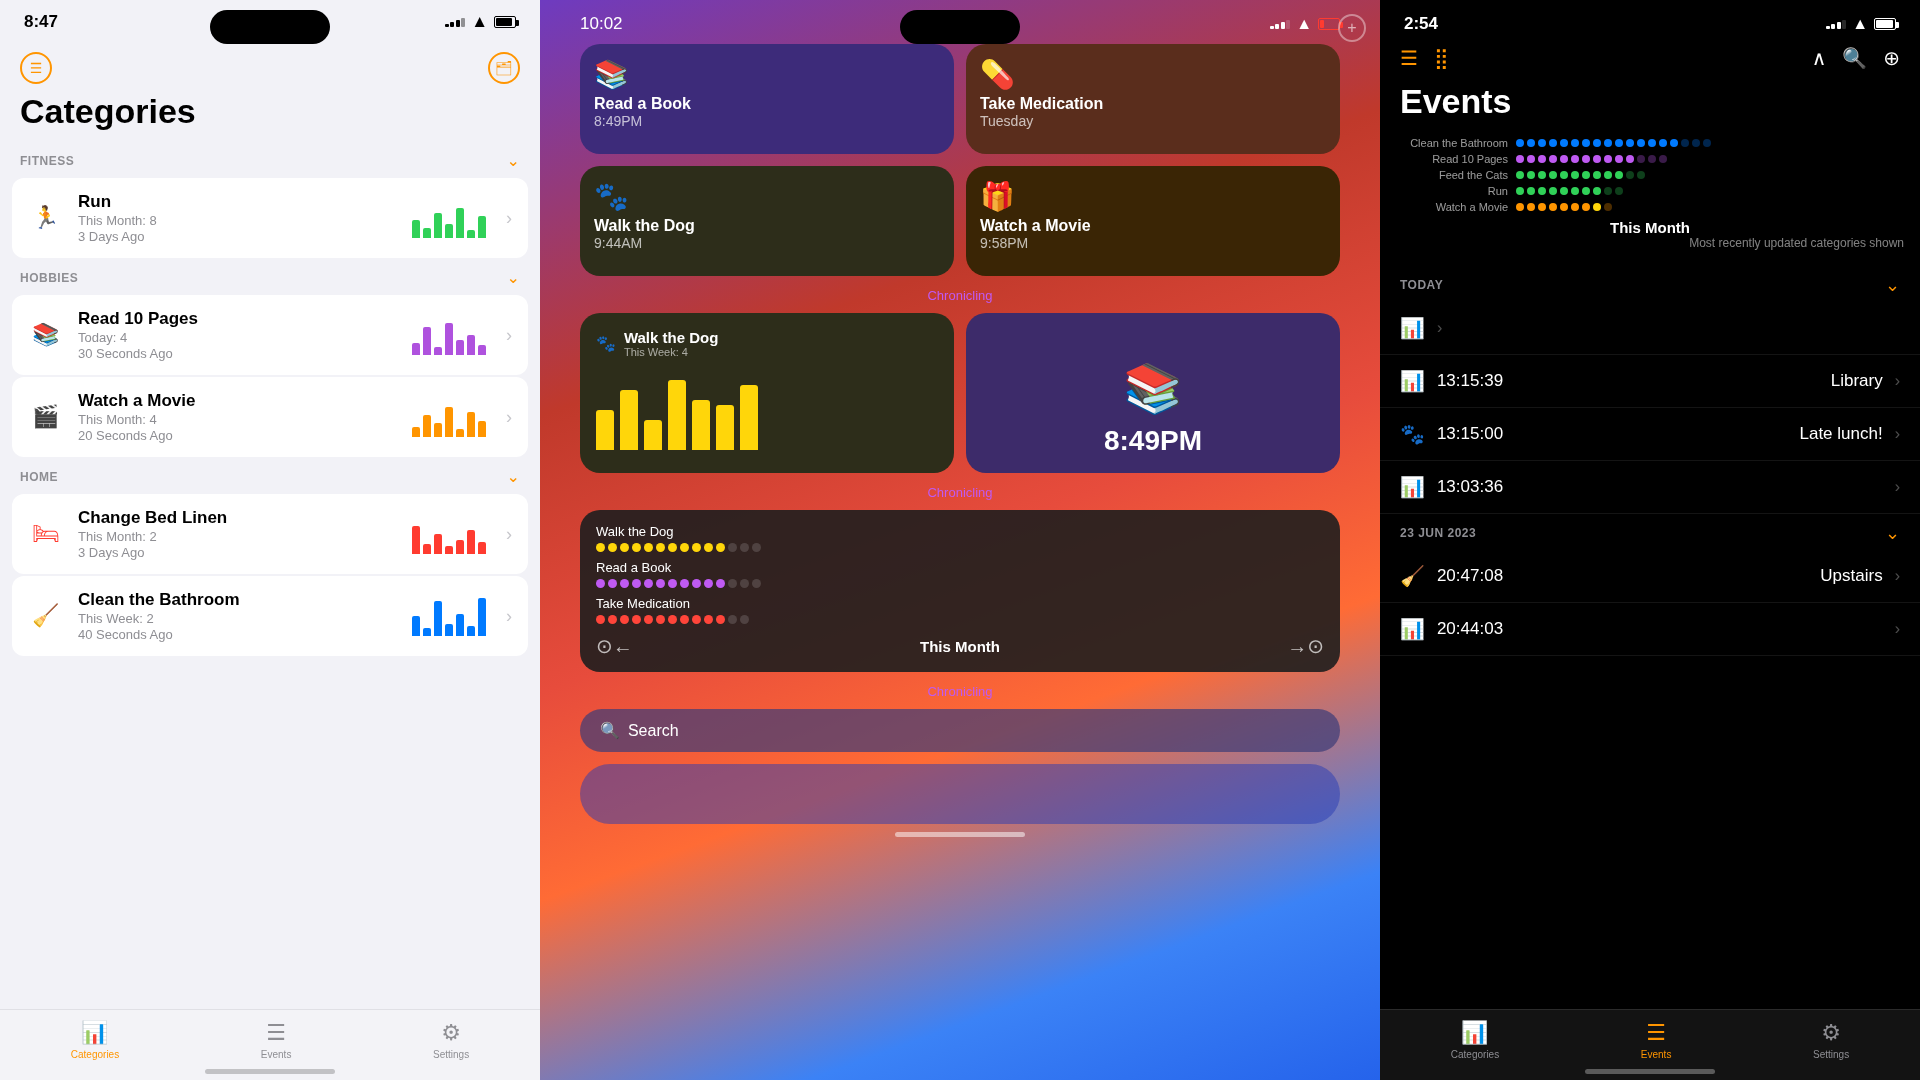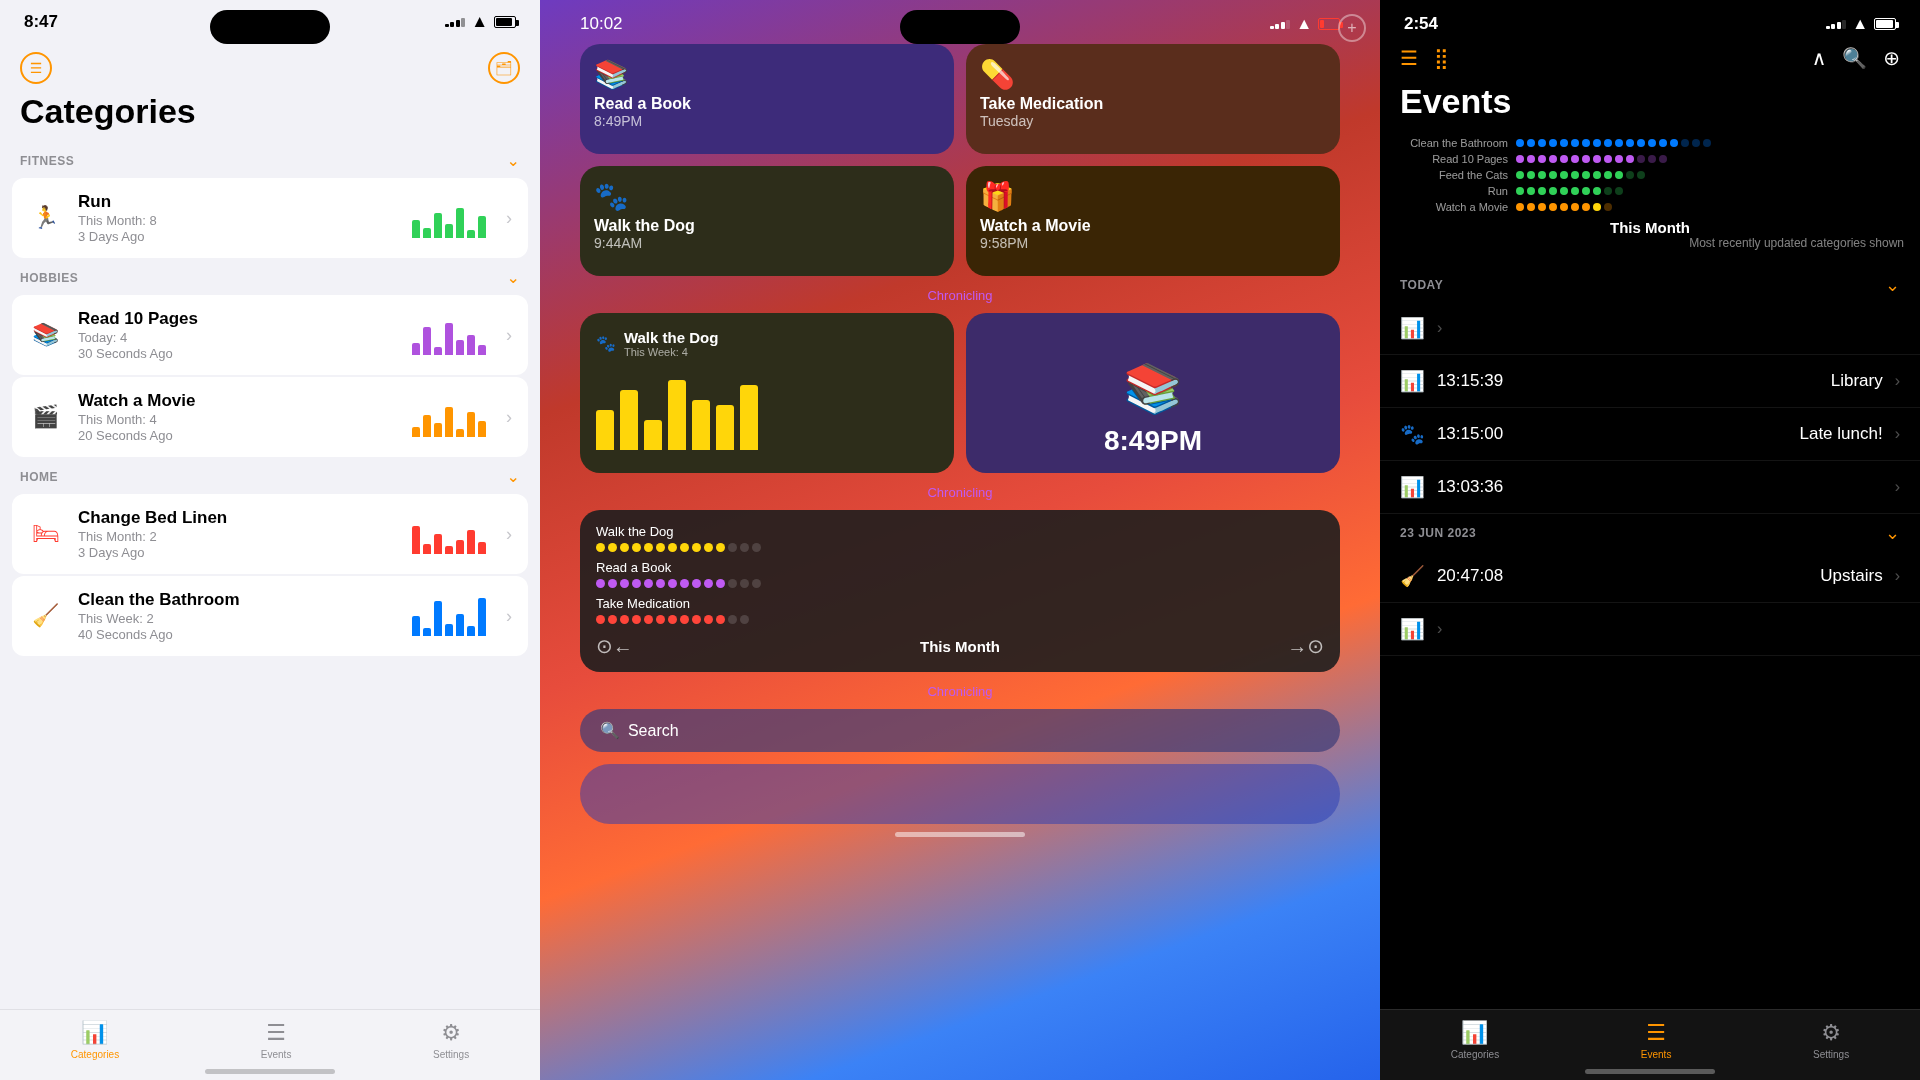--- a/index.html
+++ b/index.html
@@ -865,20 +865,21 @@
   </div>
 
   <div class="event-row">
     <span class="event-icon" style="color:#007aff;">🧹</span>
     <span class="event-time">20:47:08</span>
     <span class="event-label" style="margin-left:8px;">Upstairs</span>
     <span class="event-arrow">›</span>
   </div>
   <div class="event-row">
     <span class="event-icon">📊</span>
+    <span class="event-time">20:44:03</span>
     <span class="event-arrow">›</span>
   </div>
 
   <div class="s3-tab-bar">
     <div class="s3-tab-item s3-tab-inactive">
       <span class="s3-tab-icon">📊</span>
       <span class="s3-tab-label">Categories</span>
     </div>
     <div class="s3-tab-item s3-tab-active">
       <span class="s3-tab-icon">☰</span>

